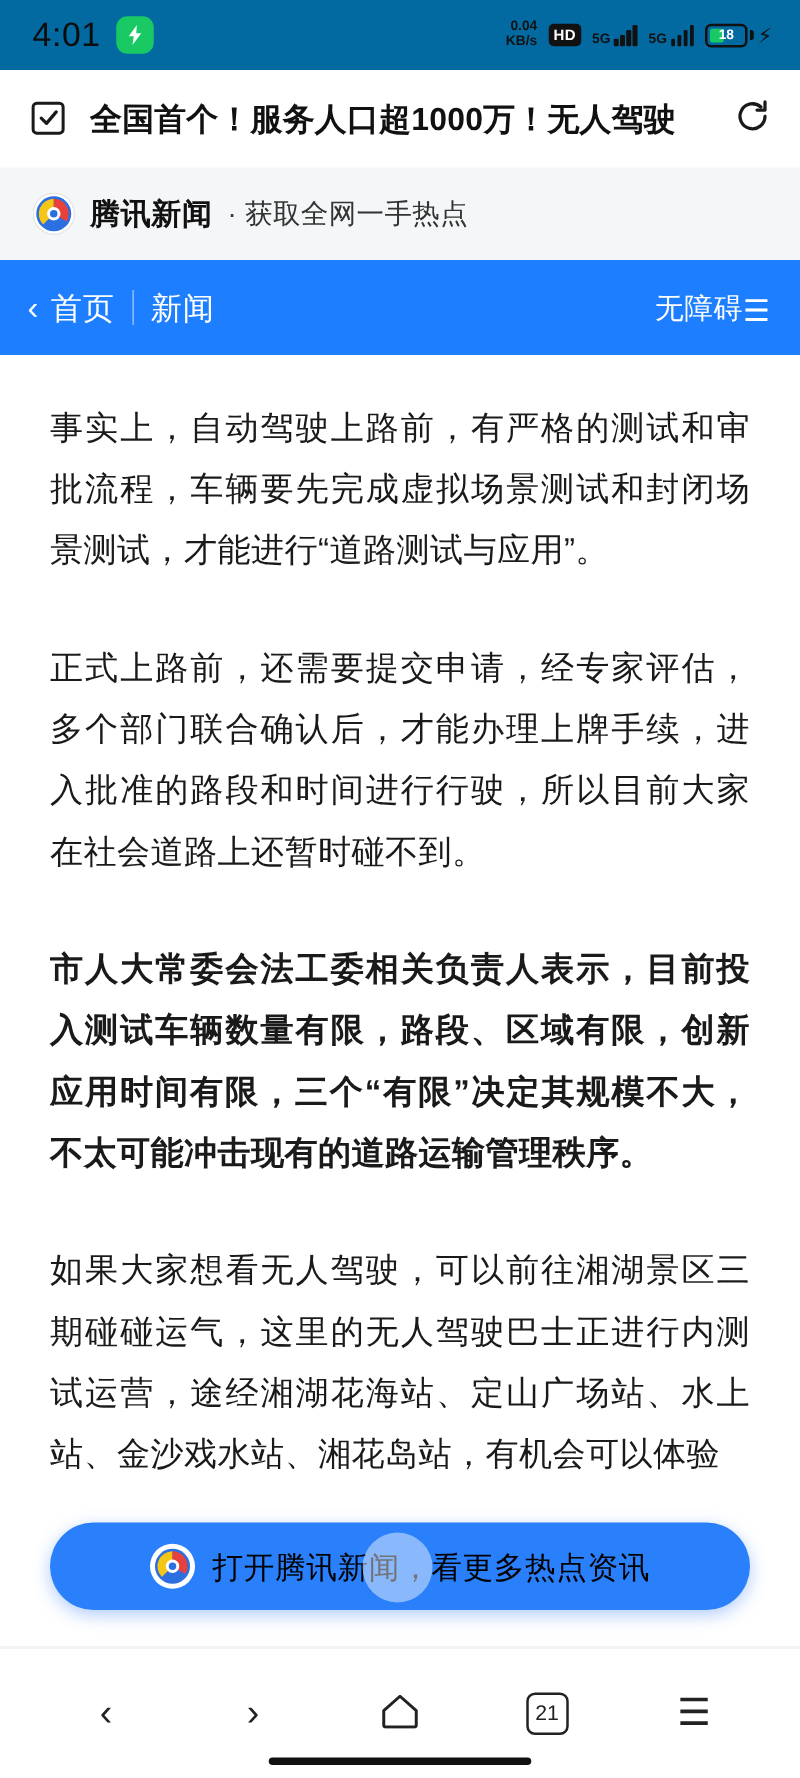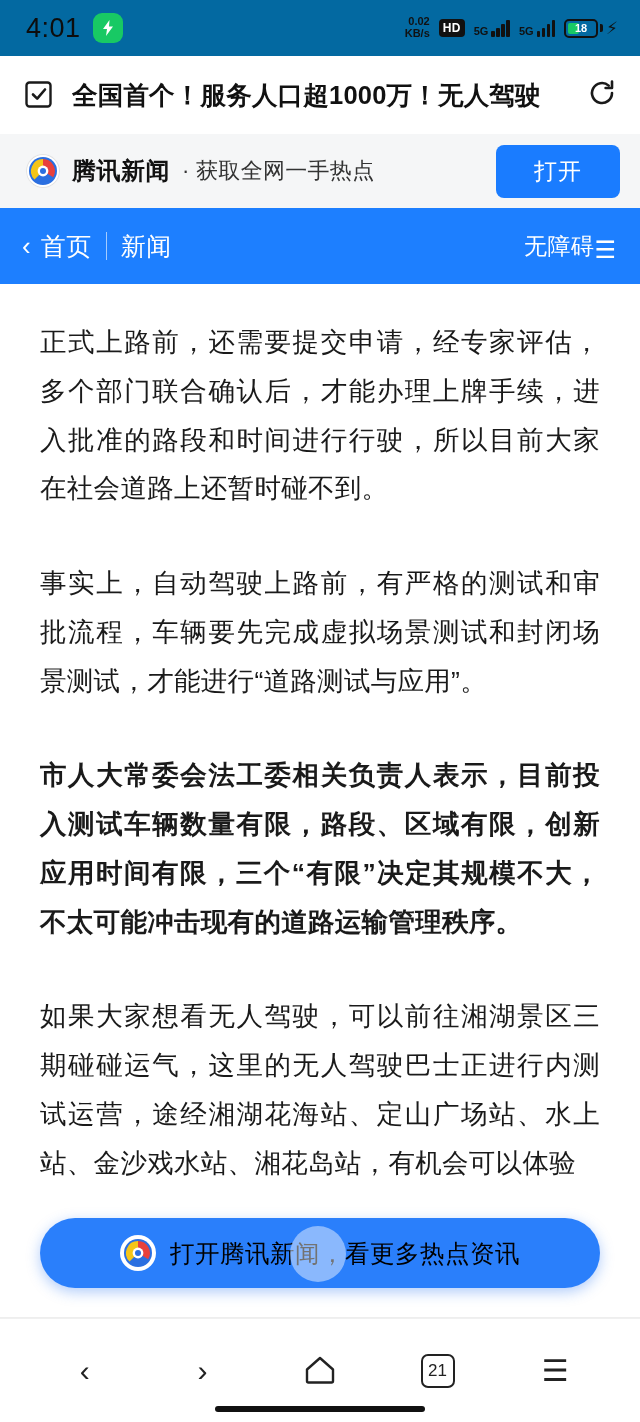--- a/index.html
+++ b/index.html
@@ -175,21 +175,21 @@
   <div class="sb-left">
     <span class="sb-clock">4:01</span>
     <span class="sb-green-badge">
       <svg width="16" height="18" viewBox="0 0 16 18" aria-hidden="true">
         <path d="M9.5 1 3 10h4l-1 7 7-9.5H9z" fill="#ffffff"></path>
       </svg>
     </span>
   </div>
   <div class="sb-right">
     <div class="sb-rate">
-      <div>0.02</div>
+      <div>0.04</div>
       <div>KB/s</div>
     </div>
     <span class="sb-hd">HD</span>
     <span class="sig-group">
       <span class="sig-label">5G</span>
       <span class="bars">
           <i></i>
           <i></i>
           <i></i>
           <i></i>
@@ -236,39 +236,38 @@
     <svg width="30" height="30" viewBox="0 0 30 30" aria-hidden="true">
       <circle cx="15" cy="15" r="14" fill="#2b6fe0"></circle>
       <path d="M15 3a12 12 0 00-8.5 20.5L15 15z" fill="#f5c518"></path>
       <path d="M15 3a12 12 0 0110.2 18.2L15 15z" fill="#e8413c"></path>
       <circle cx="15" cy="15" r="5.4" fill="#ffffff"></circle>
       <circle cx="15" cy="15" r="3" fill="#2b6fe0"></circle>
     </svg>
   </span>
   <span class="promo-brand">腾讯新闻</span>
   <span class="promo-sub">· 获取全网一手热点</span>
-  <button class="promo-cta">打开</button>
 </div>
 
 <div class="bluebar">
   <div class="bb-left">
     <span class="bb-chevron">‹</span>
     <span class="bb-home">首页</span>
   </div>
   <span class="bb-divider"></span>
   <span class="bb-section">新闻</span>
   <div class="bb-right">
     <span class="bb-access">无障碍</span>
     <span class="bb-menu">☰</span>
   </div>
 </div>
 
 <div class="article">
+  <p>事实上，自动驾驶上路前，有严格的测试和审批流程，车辆要先完成虚拟场景测试和封闭场景测试，才能进行“道路测试与应用”。</p>
   <p>正式上路前，还需要提交申请，经专家评估，多个部门联合确认后，才能办理上牌手续，进入批准的路段和时间进行行驶，所以目前大家在社会道路上还暂时碰不到。</p>
-  <p>事实上，自动驾驶上路前，有严格的测试和审批流程，车辆要先完成虚拟场景测试和封闭场景测试，才能进行“道路测试与应用”。</p>
   <p class="bold">市人大常委会法工委相关负责人表示，目前投入测试车辆数量有限，路段、区域有限，创新应用时间有限，三个“有限”决定其规模不大，不太可能冲击现有的道路运输管理秩序。</p>
   <p class="last">如果大家想看无人驾驶，可以前往湘湖景区三期碰碰运气，这里的无人驾驶巴士正进行内测试运营，途经湘湖花海站、定山广场站、水上站、金沙戏水站、湘花岛站，有机会可以体验</p>
 </div>
 
 <div class="float-cta">
   <span class="fc-logo">
     <svg width="30" height="30" viewBox="0 0 30 30" aria-hidden="true">
       <circle cx="15" cy="15" r="14" fill="#2b6fe0"></circle>
       <path d="M15 3a12 12 0 00-8.5 20.5L15 15z" fill="#f5c518"></path>
       <path d="M15 3a12 12 0 0110.2 18.2L15 15z" fill="#e8413c"></path>

